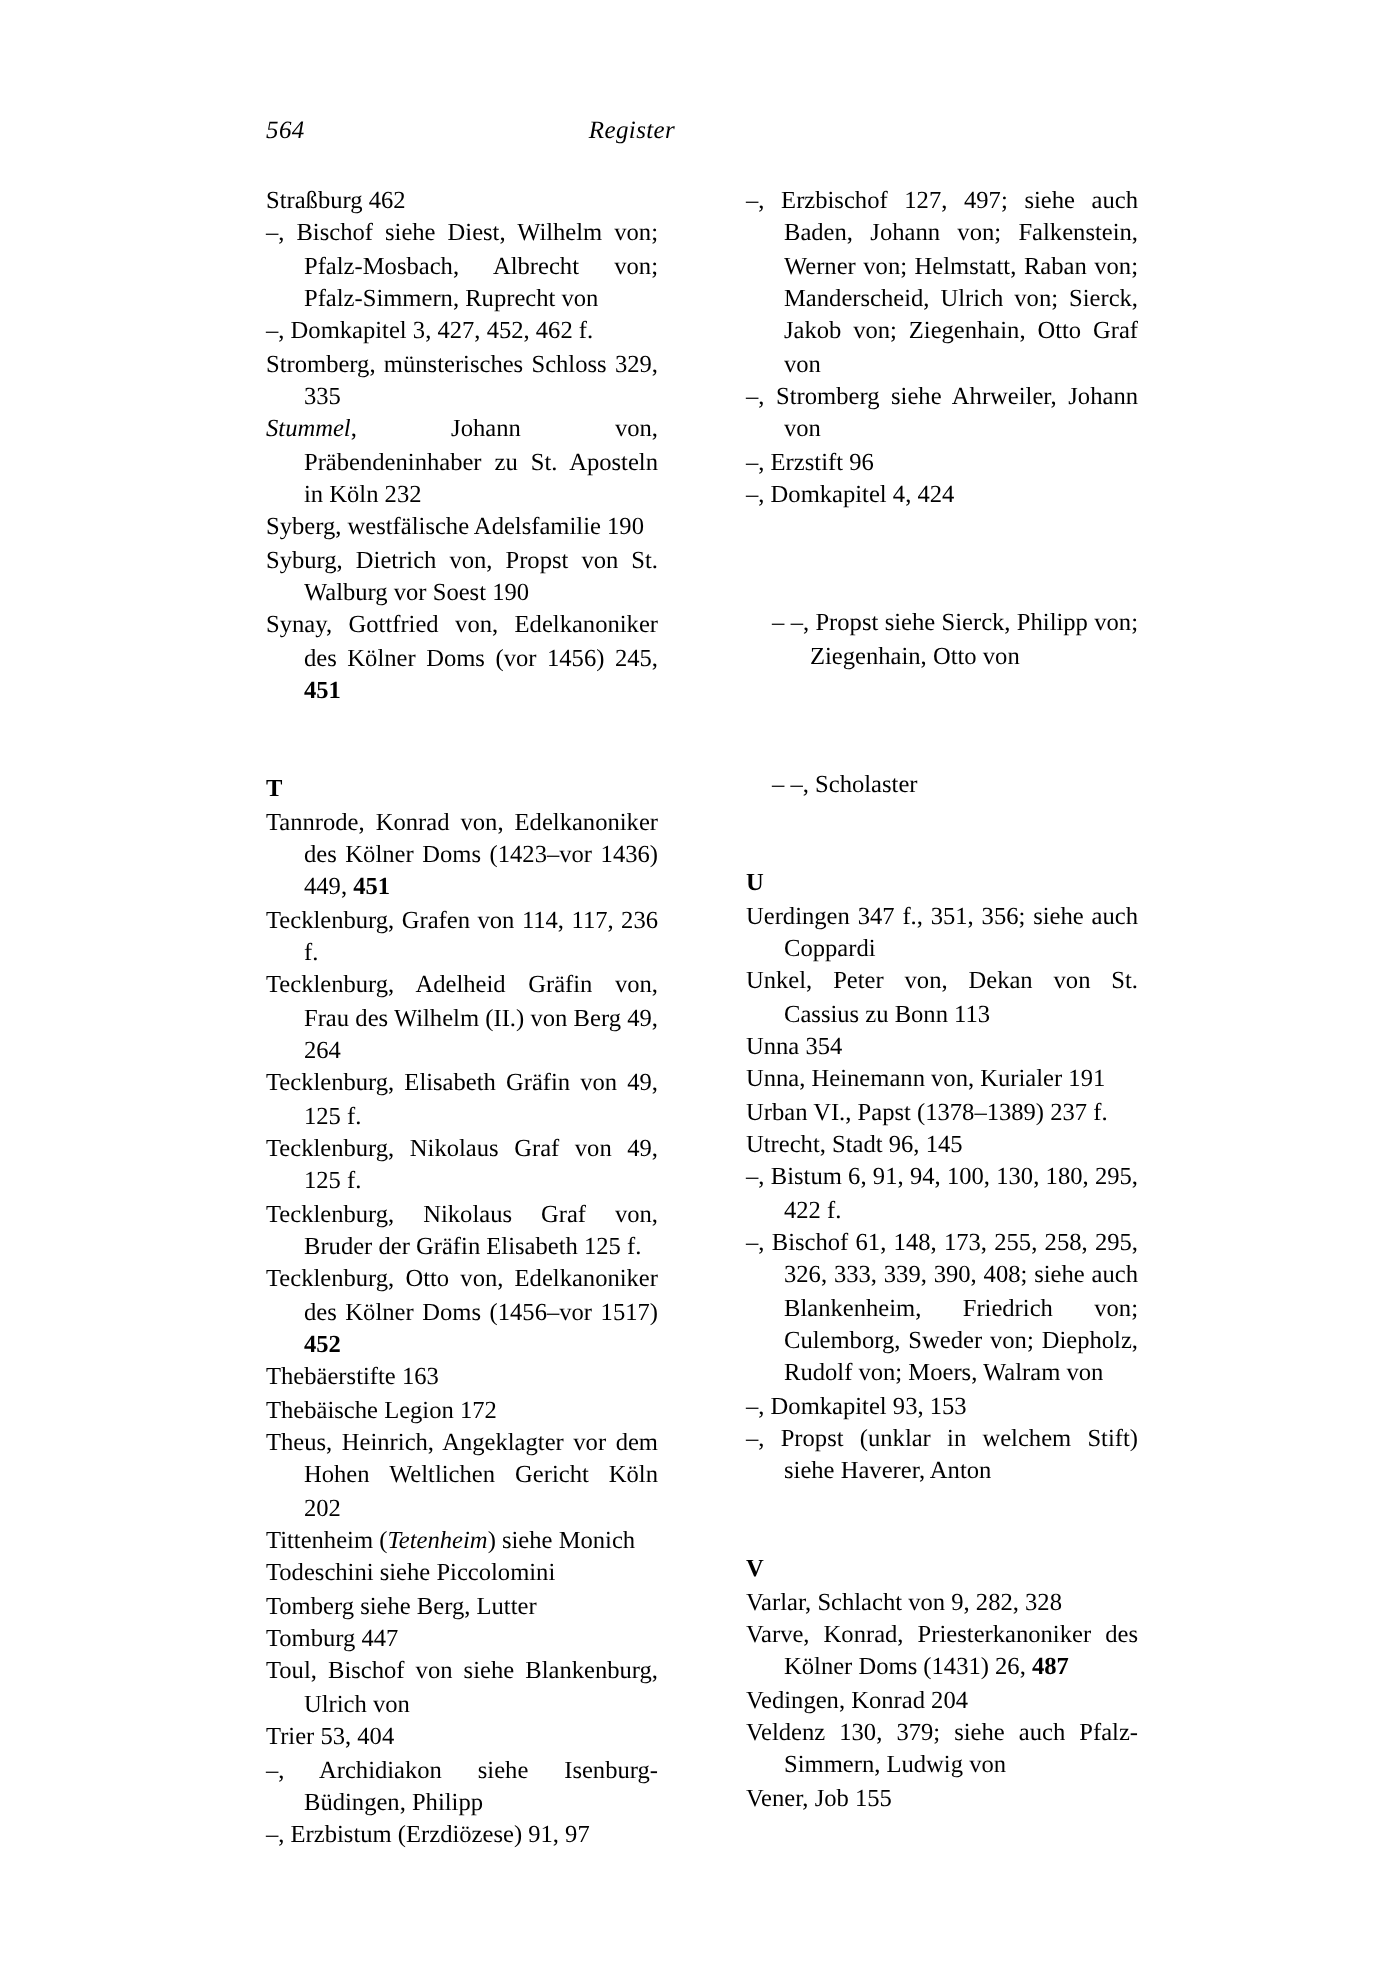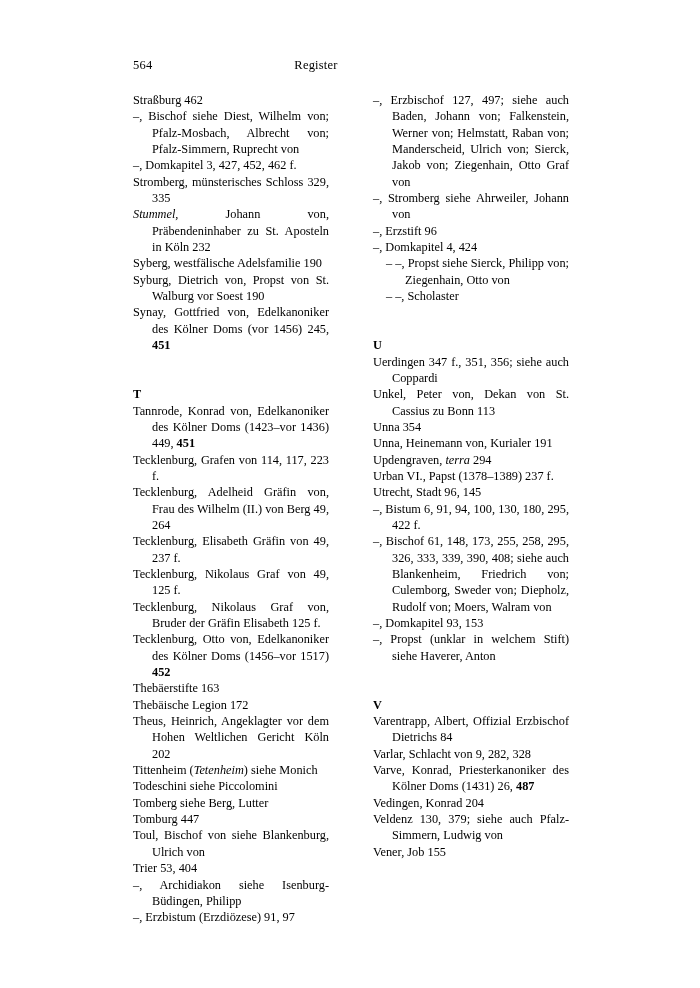--- a/index.html
+++ b/index.html
@@ -20,20 +20,21 @@
     box-sizing: border-box;
     padding: 0;
   }
   .running-head {
     position: absolute;
     top: 58px;
     left: 0;
     width: 700px;
     height: 20px;
     font-size: 12.5px;
+    font-style: italic;
   }
   .folio {
     position: absolute;
     left: 133px;
     top: 0;
     font-size: 12.5px;
     letter-spacing: 0.2px;
   }
   .head-title {
     position: absolute;
@@ -62,20 +63,21 @@
     text-justify: inter-word;
     margin: 0;
     padding: 0;
     padding-left: 19px;
     text-indent: -19px;
     hyphens: manual;
   }
   .entry.sub {
     padding-left: 32px;
     text-indent: -19px;
+    margin-top: 48px;
   }
   .letter-head {
     font-size: 12.3px;
     line-height: 16.35px;
     font-weight: bold;
     margin: 0;
   }
   .gap-letter {
     height: 32.7px;
   }
@@ -96,23 +98,23 @@
         <p class="entry">–, Bischof siehe Diest, Wilhelm von; Pfalz-Mosbach, Albrecht von; Pfalz-Simmern, Ruprecht von</p>
         <p class="entry">–, Domkapitel 3, 427, 452, 462 f.</p>
         <p class="entry">Stromberg, münsterisches Schloss 329, 335</p>
         <p class="entry"><i>Stummel</i>, Johann von, Präbendeninhaber zu St. Aposteln in Köln 232</p>
         <p class="entry">Syberg, westfälische Adelsfamilie 190</p>
         <p class="entry">Syburg, Dietrich von, Propst von St. Walburg vor Soest 190</p>
         <p class="entry">Synay, Gottfried von, Edelkanoniker des Kölner Doms (vor 1456) 245, <b>451</b></p>
         <div class="gap-letter"></div>
         <p class="letter-head">T</p>
         <p class="entry">Tannrode, Konrad von, Edelkanoniker des Kölner Doms (1423–vor 1436) 449, <b>451</b></p>
-        <p class="entry">Tecklenburg, Grafen von 114, 117, 223 f.</p>
+        <p class="entry">Tecklenburg, Grafen von 114, 117, 236 f.</p>
         <p class="entry">Tecklenburg, Adelheid Gräfin von, Frau des Wilhelm (II.) von Berg 49, 264</p>
-        <p class="entry">Tecklenburg, Elisabeth Gräfin von 49, 237 f.</p>
+        <p class="entry">Tecklenburg, Elisabeth Gräfin von 49, 125 f.</p>
         <p class="entry">Tecklenburg, Nikolaus Graf von 49, 125 f.</p>
         <p class="entry">Tecklenburg, Nikolaus Graf von, Bruder der Gräfin Elisabeth 125 f.</p>
         <p class="entry">Tecklenburg, Otto von, Edelkanoniker des Kölner Doms (1456–vor 1517) <b>452</b></p>
         <p class="entry">Thebäerstifte 163</p>
         <p class="entry">Thebäische Legion 172</p>
         <p class="entry">Theus, Heinrich, Angeklagter vor dem Hohen Weltlichen Gericht Köln 202</p>
         <p class="entry">Tittenheim (<i>Tetenheim</i>) siehe Monich</p>
         <p class="entry">Todeschini siehe Piccolomini</p>
         <p class="entry">Tomberg siehe Berg, Lutter</p>
         <p class="entry">Tomburg 447</p>
@@ -127,30 +129,28 @@
         <p class="entry">–, Erzstift 96</p>
         <p class="entry">–, Domkapitel 4, 424</p>
         <p class="entry sub">– –, Propst siehe Sierck, Philipp von; Ziegenhain, Otto von</p>
         <p class="entry sub">– –, Scholaster</p>
         <div class="gap-letter"></div>
         <p class="letter-head">U</p>
         <p class="entry">Uerdingen 347 f., 351, 356; siehe auch Coppardi</p>
         <p class="entry">Unkel, Peter von, Dekan von St. Cassius zu Bonn 113</p>
         <p class="entry">Unna 354</p>
         <p class="entry">Unna, Heinemann von, Kurialer 191</p>
-        <p class="entry">Updengraven, <i>terra</i> 294</p>
         <p class="entry">Urban VI., Papst (1378–1389) 237 f.</p>
         <p class="entry">Utrecht, Stadt 96, 145</p>
         <p class="entry">–, Bistum 6, 91, 94, 100, 130, 180, 295, 422 f.</p>
         <p class="entry">–, Bischof 61, 148, 173, 255, 258, 295, 326, 333, 339, 390, 408; siehe auch Blankenheim, Friedrich von; Culemborg, Sweder von; Diepholz, Rudolf von; Moers, Walram von</p>
         <p class="entry">–, Domkapitel 93, 153</p>
         <p class="entry">–, Propst (unklar in welchem Stift) siehe Haverer, Anton</p>
         <div class="gap-letter"></div>
         <p class="letter-head">V</p>
-        <p class="entry">Varentrapp, Albert, Offizial Erzbischof Dietrichs 84</p>
         <p class="entry">Varlar, Schlacht von 9, 282, 328</p>
         <p class="entry">Varve, Konrad, Priesterkanoniker des Kölner Doms (1431) 26, <b>487</b></p>
         <p class="entry">Vedingen, Konrad 204</p>
         <p class="entry">Veldenz 130, 379; siehe auch Pfalz-Simmern, Ludwig von</p>
         <p class="entry">Vener, Job 155</p>
       </div>
   </div>
 
 </div>
 

